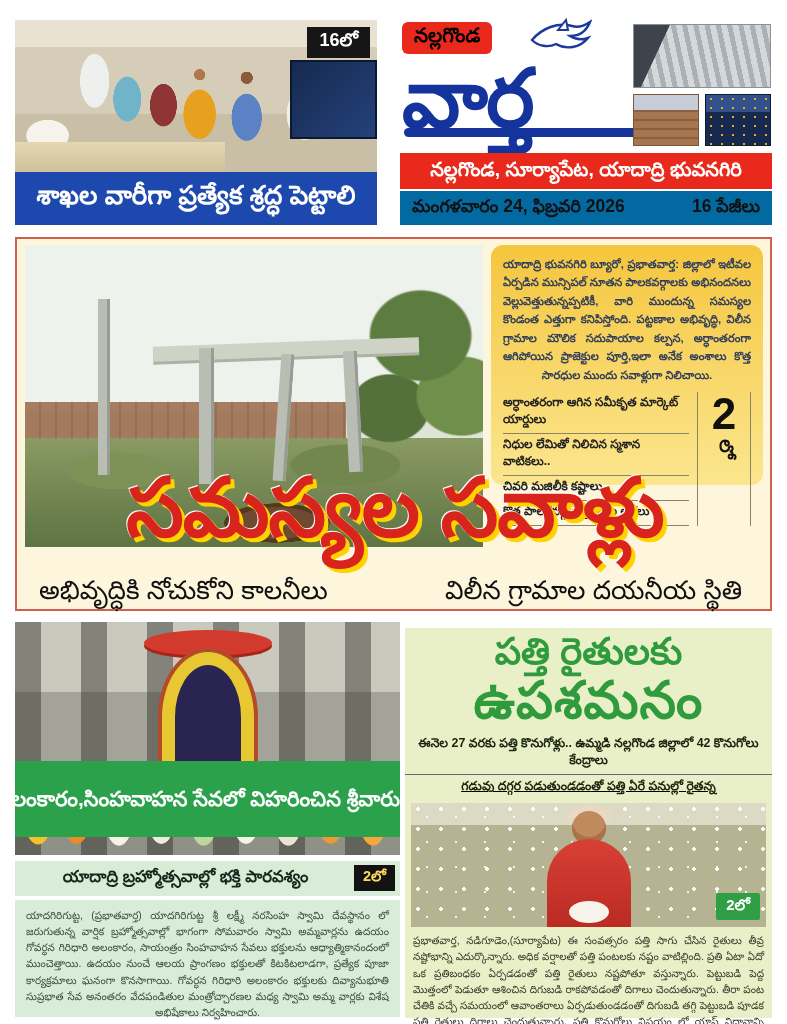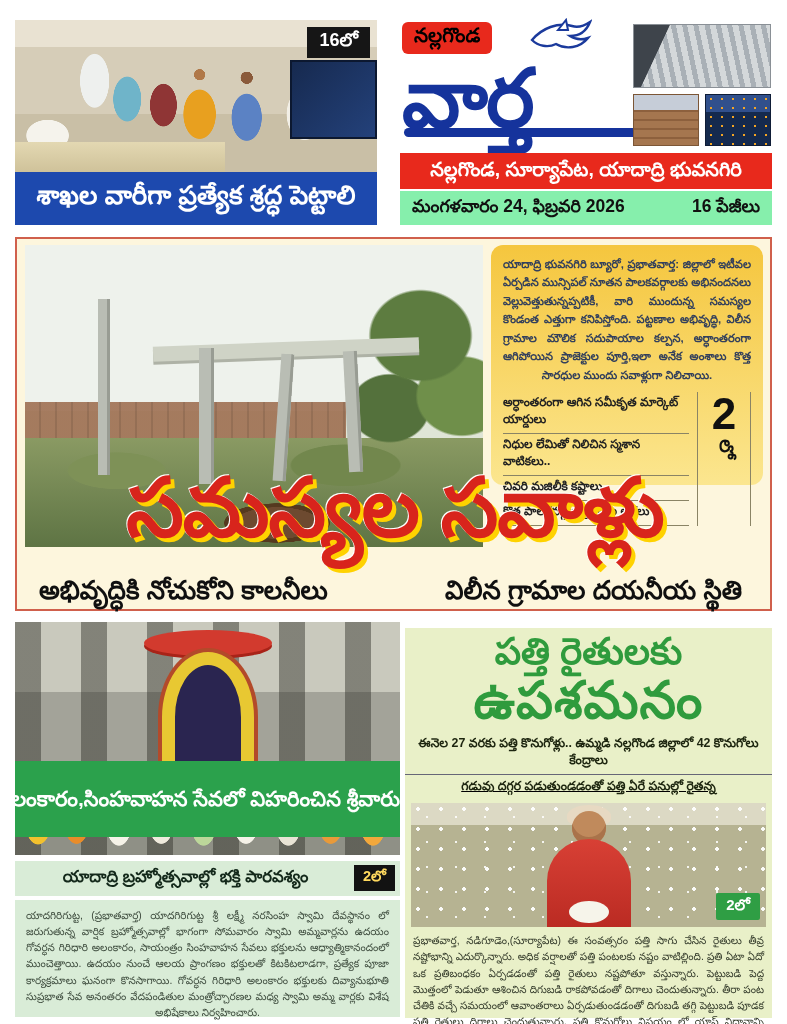--- a/index.html
+++ b/index.html
@@ -57,21 +57,21 @@
   .ph-city{position:absolute;left:305px;top:74px;width:66px;height:52px;
     background:
       radial-gradient(circle 1.6px at 6px 5px,#f5a623 0 70%,transparent 75%),
       radial-gradient(circle 1.2px at 2px 9px,#ffd37a 0 70%,transparent 75%),
       linear-gradient(180deg,#31508c 0 35%,#152a4e 35%);
     background-size:11px 9px,9px 8px,100% 100%;
     box-shadow:inset 0 0 0 1px #0e1c36;}
   .mast-redbar{position:absolute;left:0;top:133px;width:100%;height:36px;background:#e8291c;
     display:flex;align-items:center;justify-content:center;}
   .mast-redbar span{color:#fff;font-size:19.5px;font-weight:bold;white-space:nowrap;}
-  .mast-datebar{position:absolute;left:0;top:171px;width:100%;height:34px;background:#86efac;
+  .mast-datebar{position:absolute;left:0;top:171px;width:100%;height:34px;background:#0369a1;
     display:flex;align-items:center;justify-content:space-between;padding:0 12px;box-sizing:border-box;}
   .mast-datebar span{color:#111;font-size:17.5px;font-weight:bold;}
 
   
   .main-box{position:absolute;left:15px;top:237px;width:757px;height:374px;
     background:#fdf6dd;border:2px solid #d0604c;box-sizing:border-box;}
   .struct-photo{position:absolute;left:8px;top:6px;width:458px;height:302px;overflow:hidden;
     background:linear-gradient(180deg,#eef2ec 0 55%,#dfe5d6 55% 100%);}
   .sp-wall{position:absolute;left:0;top:52%;width:70%;height:18%;
     background:repeating-linear-gradient(90deg,#9a6849 0 14px,#875a3e 14px 16px);opacity:.85;}
@@ -109,21 +109,21 @@
     padding:3px 0 4px 0;}
   .marker{width:52px;border-left:1px solid #8a8465;border-right:1px solid #8a8465;
     margin-left:8px;display:flex;flex-direction:column;align-items:center;padding-top:2px;}
   .m-num{font-size:44px;font-weight:900;color:#111;line-height:.9;}
   .m-lo{display:block;font-size:19px;font-weight:900;color:#111;transform:rotate(90deg);margin-top:2px;}
   .main-headline{position:absolute;left:18px;top:226px;width:720px;text-align:center;
     font-size:82px;line-height:1.05;font-weight:900;color:#d8241c;letter-spacing:-1px;
     text-shadow:4px 4px 0 #ffd200, -1px -1px 0 #fff;}
   .sub-row{position:absolute;left:0;top:336px;width:100%;display:flex;
     justify-content:space-between;padding:0 28px 0 22px;box-sizing:border-box;}
-  .sub-row span{font-size:26px;font-weight:700;color:#101010;white-space:nowrap;text-align:right;}
+  .sub-row span{font-size:26px;font-weight:400;color:#101010;white-space:nowrap;text-align:right;}
 
   
   .temple-block{position:absolute;left:15px;top:622px;width:385px;height:395px;}
   .temple-photo{position:relative;width:100%;height:233px;overflow:hidden;
     background:
       repeating-linear-gradient(90deg,rgba(45,45,38,.45) 0 26px,transparent 26px 66px),
       linear-gradient(180deg,#c9c9bd 0 30%,#a3a399 30% 70%,#8f9086 70%);}
   .td-umb{position:absolute;left:50%;top:8px;width:128px;height:26px;margin-left:-64px;
     background:#d23a2e;border-radius:50%;box-shadow:0 3px 0 #a82318;}
   .td-arch{position:absolute;left:50%;top:30px;width:92px;height:130px;margin-left:-46px;

